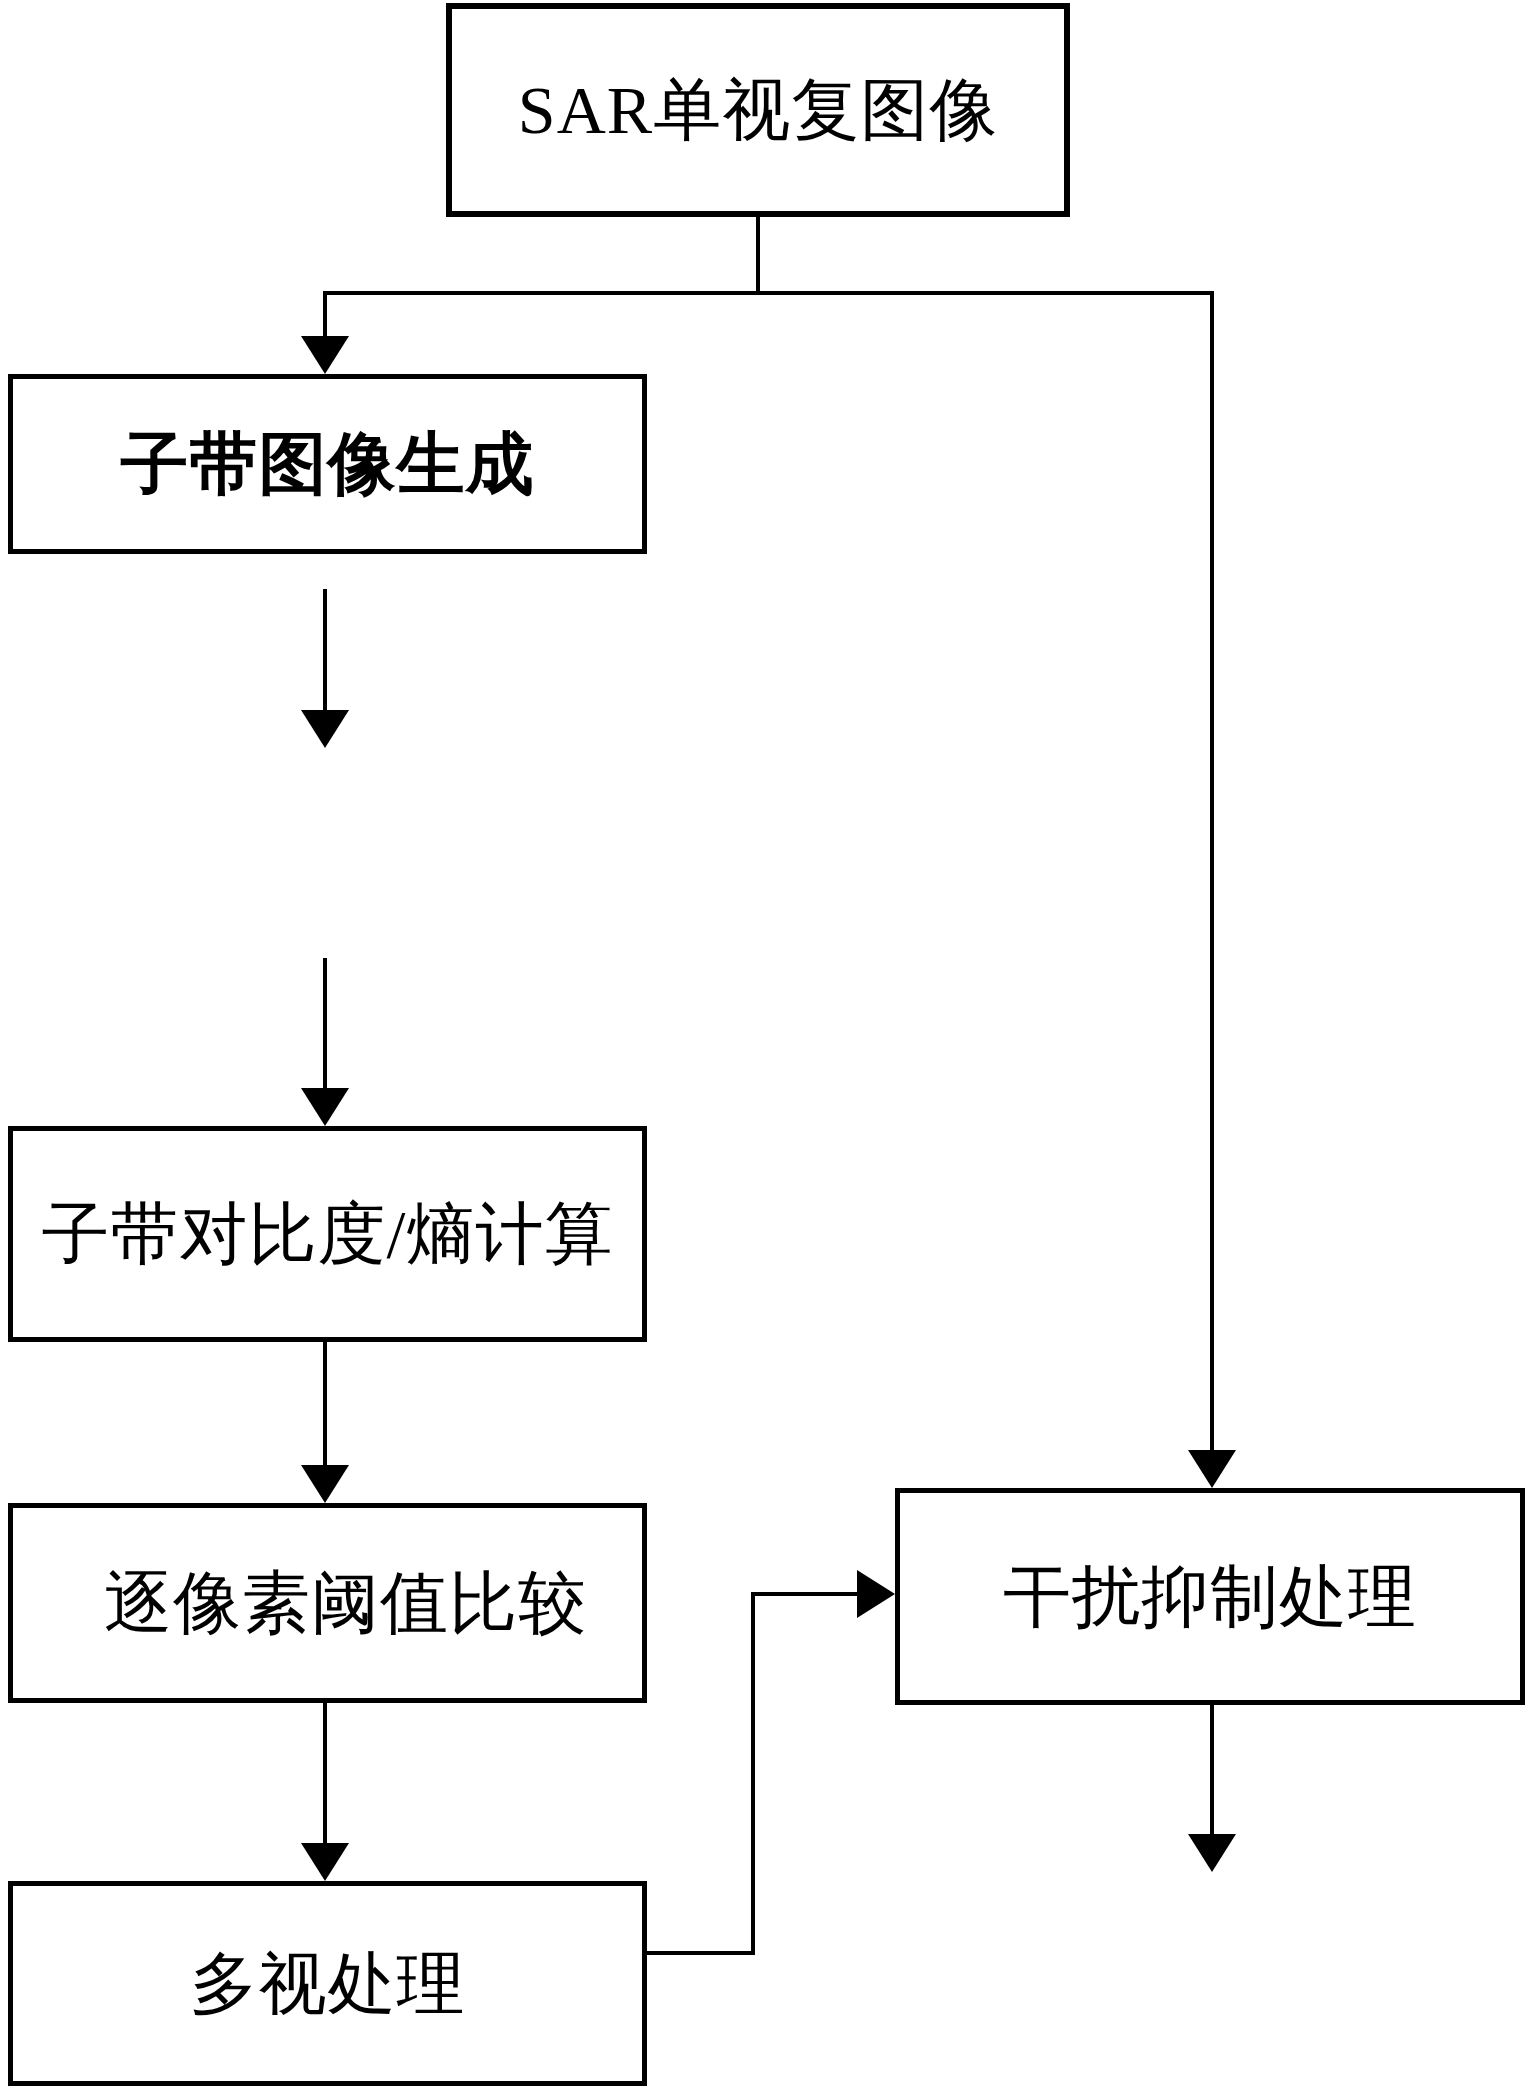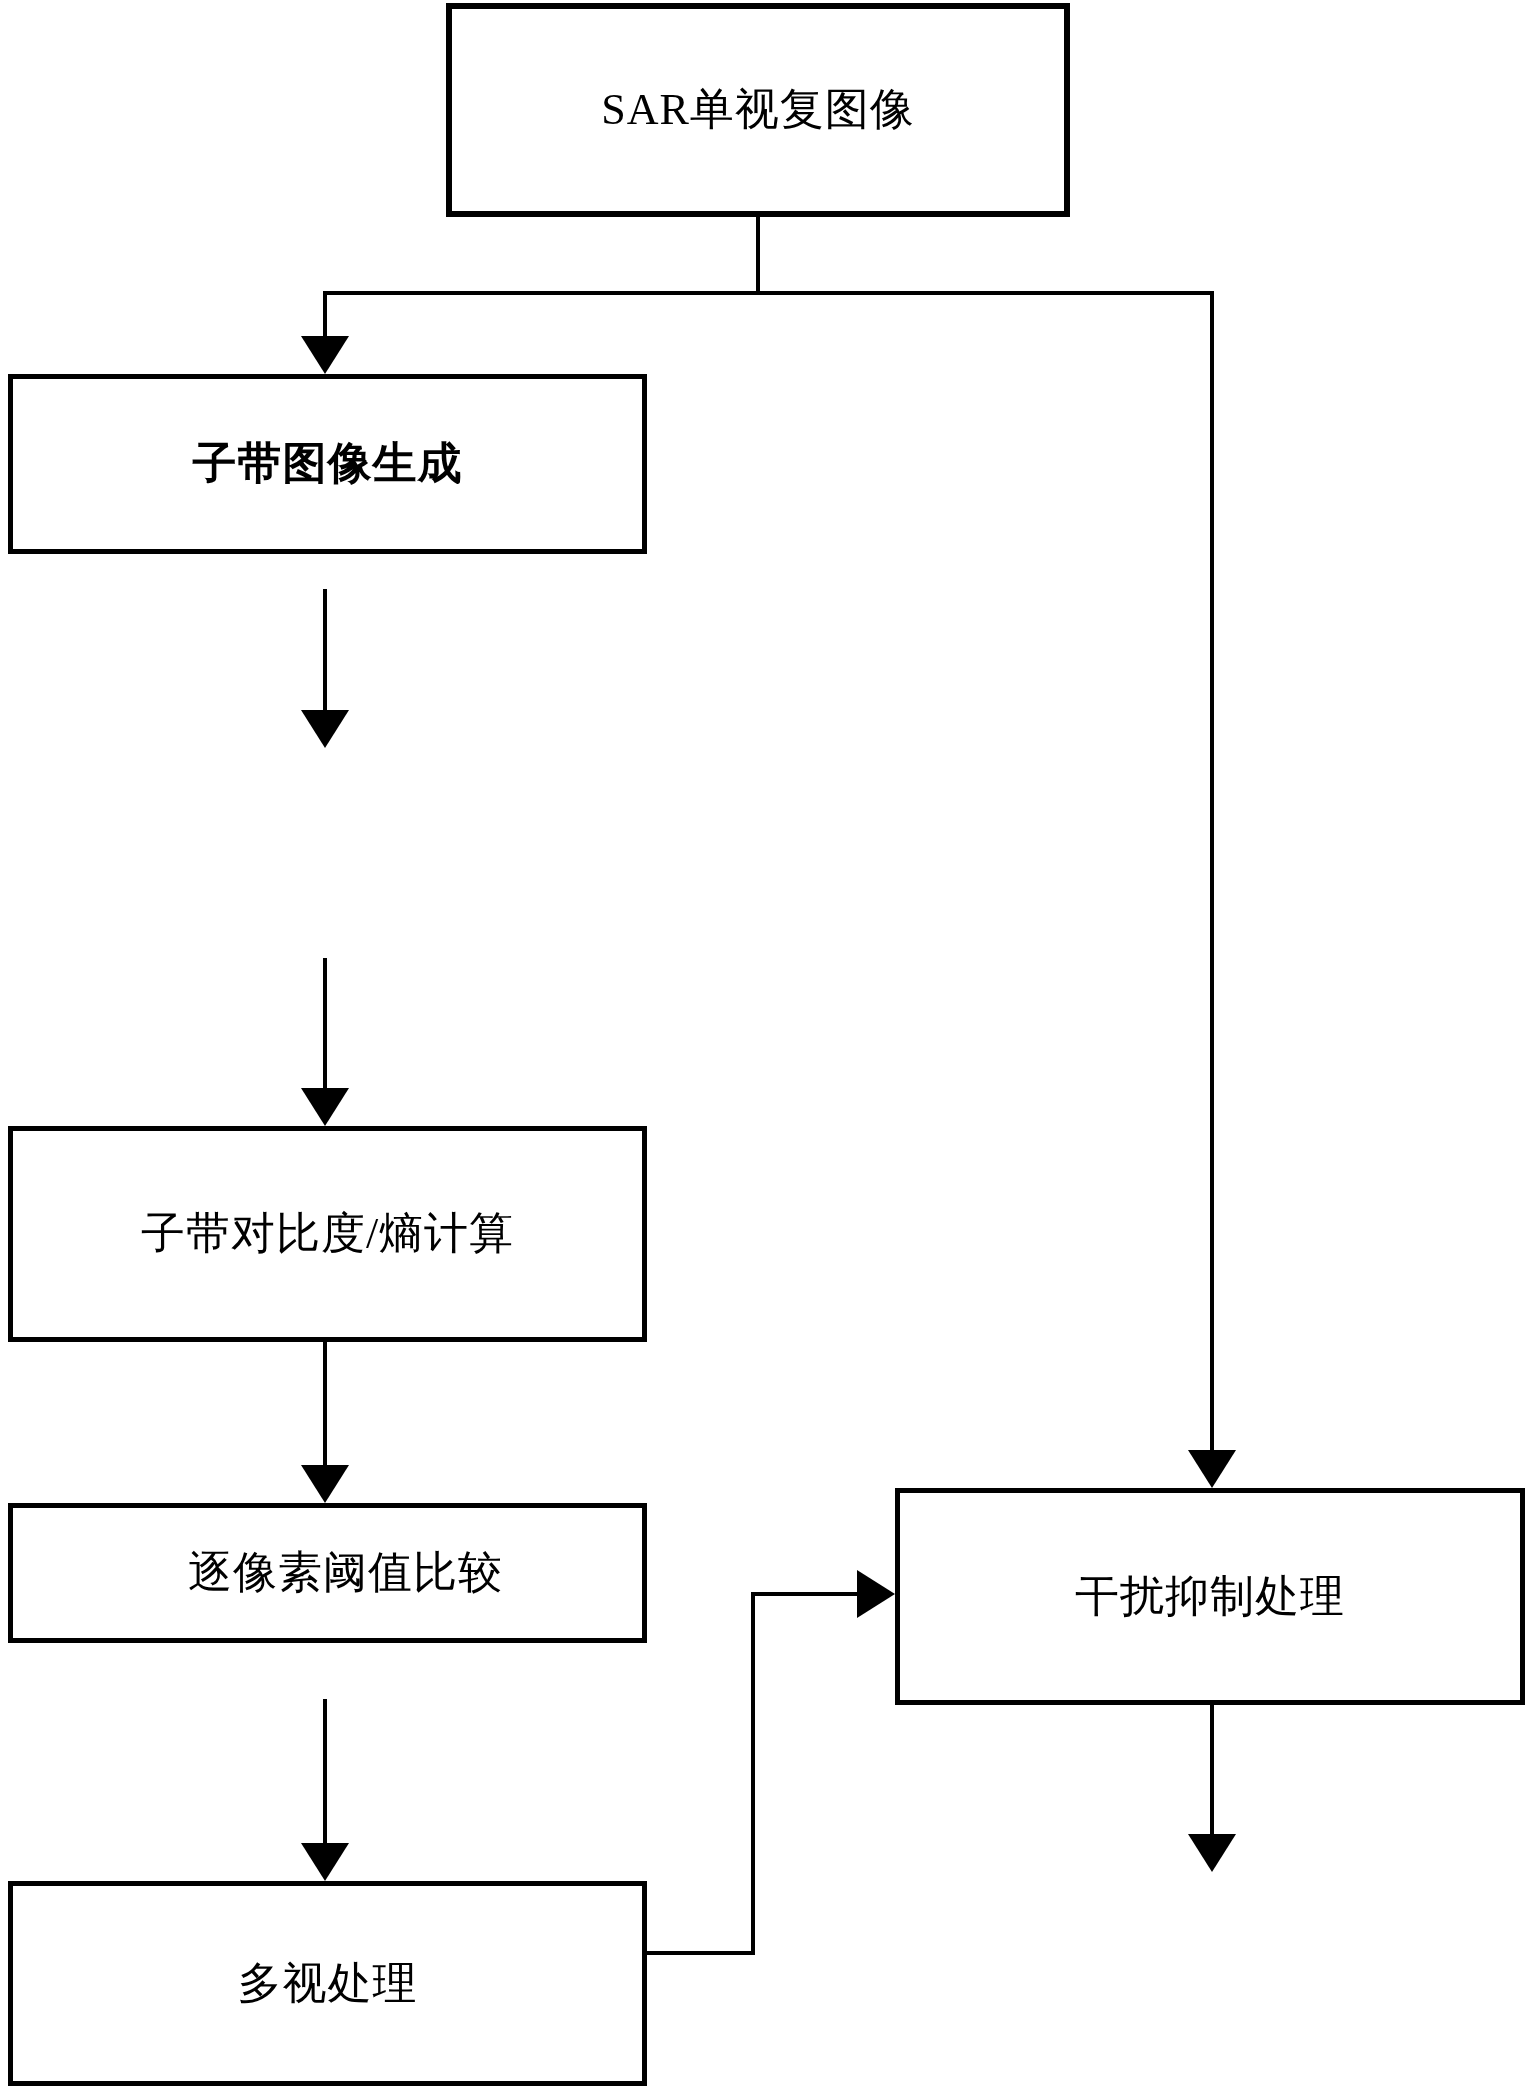--- a/index.html
+++ b/index.html
@@ -19,21 +19,21 @@
     position: absolute;
     box-sizing: border-box;
     border: 5px solid #000000;
     background: #ffffff;
     display: flex;
     align-items: center;
     justify-content: center;
     text-align: center;
   }
   .node-label {
-    font-size: 44px;
+    font-size: 68px;
     color: #000000;
     line-height: 1;
     white-space: nowrap;
     letter-spacing: 1px;
   }
   .seg {
     position: absolute;
     background: #000000;
   }
   .arrow-down {
@@ -94,21 +94,21 @@
 
   <div class="node" style="left:8px; top:374px; width:639px; height:180px;font-weight:bold;">
     <span class="node-label">子带图像生成</span>
   </div>
 
 
   <div class="node" style="left:8px; top:1126px; width:639px; height:216px;">
     <span class="node-label">子带对比度/熵计算</span>
   </div>
 
-  <div class="node" style="left:8px; top:1503px; width:639px; height:140px;padding-left:36px;">
+  <div class="node" style="left:8px; top:1503px; width:639px; height:200px;padding-left:36px;">
     <span class="node-label">逐像素阈值比较</span>
   </div>
 
   <div class="node" style="left:8px; top:1881px; width:639px; height:205px;">
     <span class="node-label">多视处理</span>
   </div>
 
   <div class="node" style="left:895px; top:1488px; width:630px; height:217px;align-items:center;">
     <span class="node-label">干扰抑制处理</span>
   </div>

